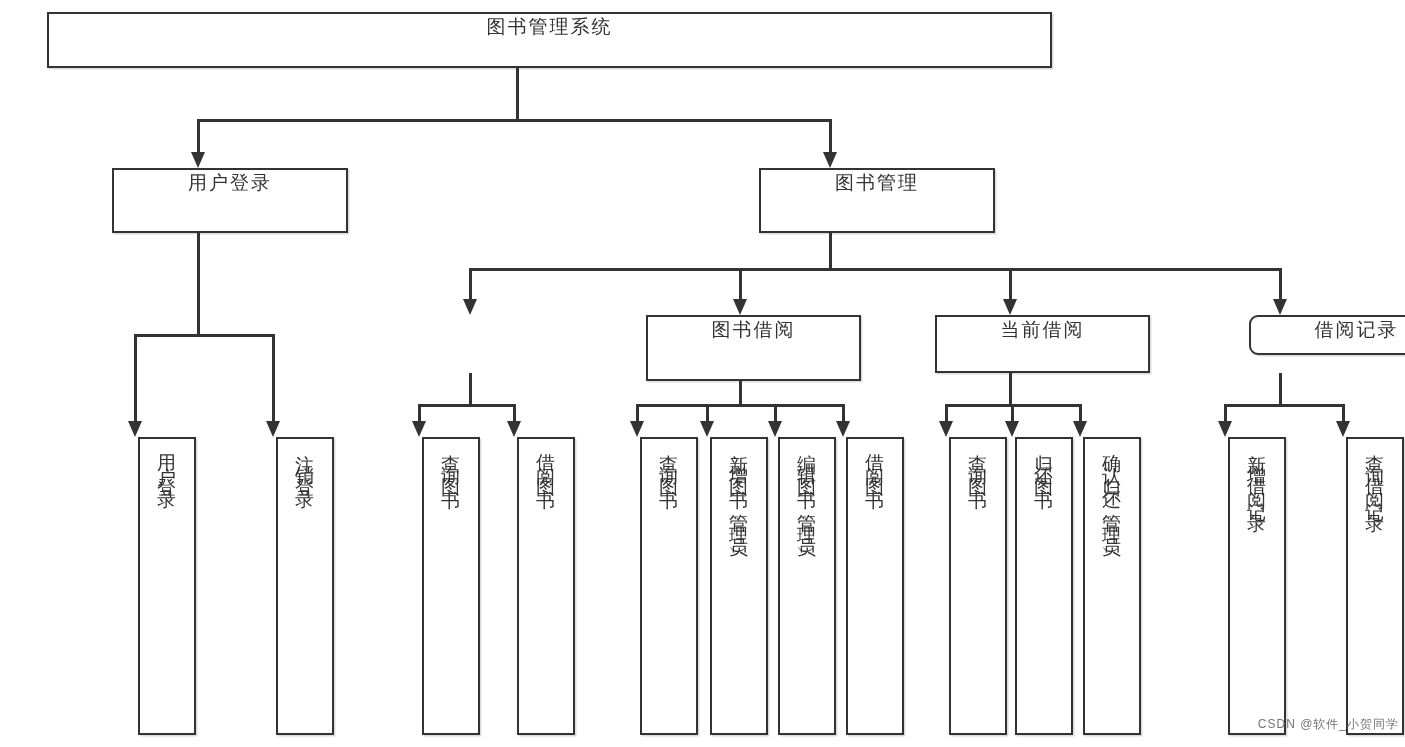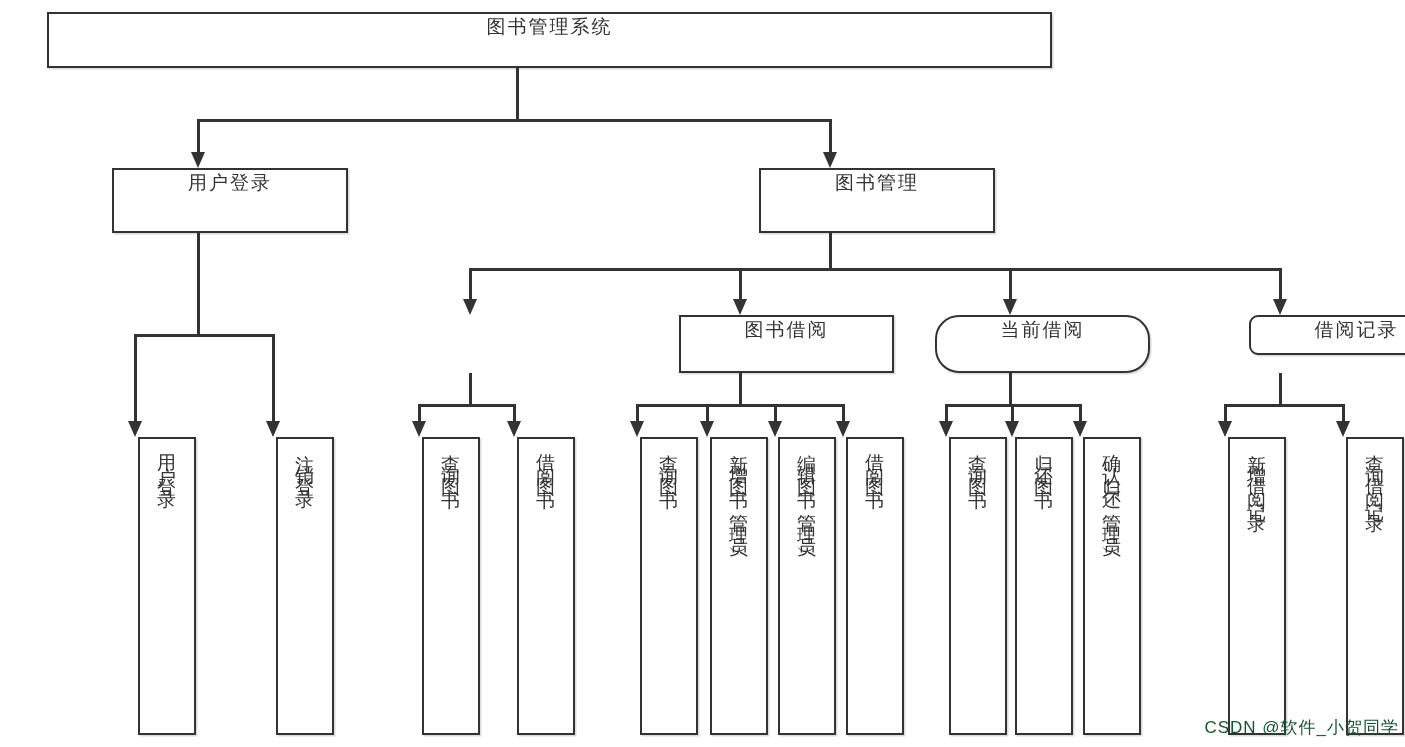--- a/index.html
+++ b/index.html
@@ -47,22 +47,22 @@
     transform:translateX(-50%);
     width:0; height:0;
     border-left:7px solid transparent;
     border-right:7px solid transparent;
     border-top:16px solid #333333;
   }
   
   .watermark {
     position:absolute;
     right:6px; top:716px;
-    font-size:17px;
-    color:#14532d;
+    font-size:12px;
+    color:#737373;
     letter-spacing:1px;
     z-index:3;
     white-space:nowrap;
   }
 </style>
 </head>
 <body>
 
 <div class="canvas">
 
@@ -110,24 +110,24 @@
     <span class="lbl">图书管理系统</span>
   </div>
 
   <div class="box" style="left:80px; top:168px; width:236px; height:65px;">
     <span class="lbl">用户登录</span>
   </div>
   <div class="box" style="left:727px; top:168px; width:236px; height:65px;">
     <span class="lbl">图书管理</span>
   </div>
 
-  <div class="box" style="left:647px; top:315px; width:215px; height:58px;">
+  <div class="box" style="left:614px; top:315px; width:215px; height:66px;">
     <span class="lbl">图书借阅</span>
   </div>
-  <div class="box" style="left:903px; top:315px; width:215px; height:58px;border-radius:24px;">
+  <div class="box" style="left:903px; top:315px; width:215px; height:58px;">
     <span class="lbl">当前借阅</span>
   </div>
   <div class="box" style="left:1217px; top:315px; width:215px; height:40px;border-radius:9px;">
     <span class="lbl">借阅记录</span>
   </div>
 
   <div class="box vbox" style="left:106px;">
     <span class="lbl">用户登录</span>
   </div>
   <div class="box vbox" style="left:244px;">

